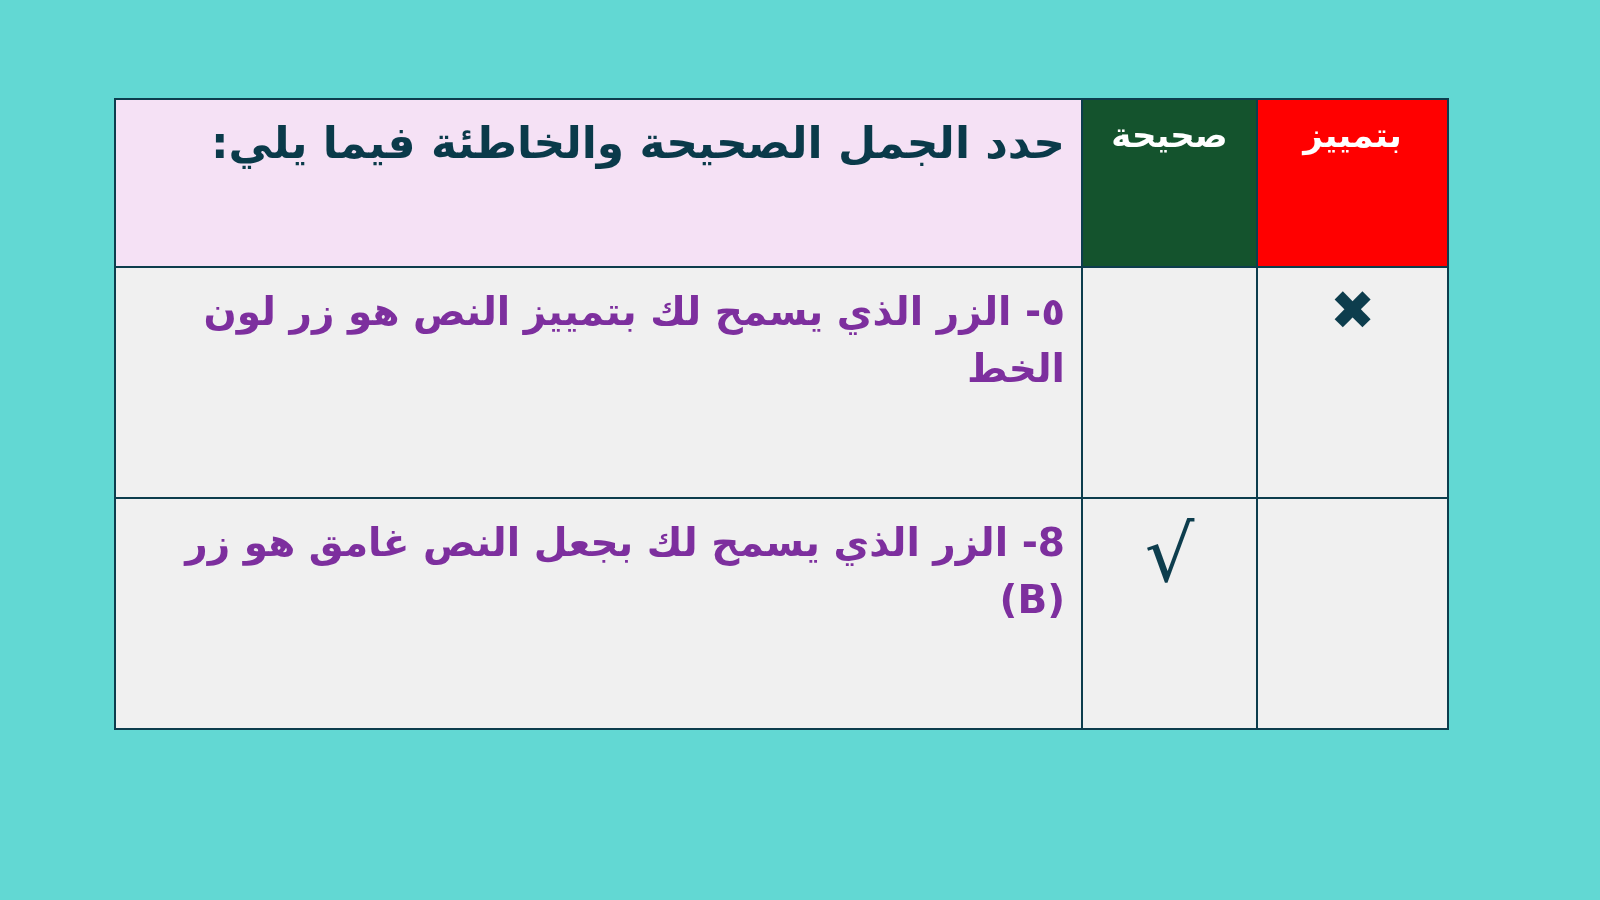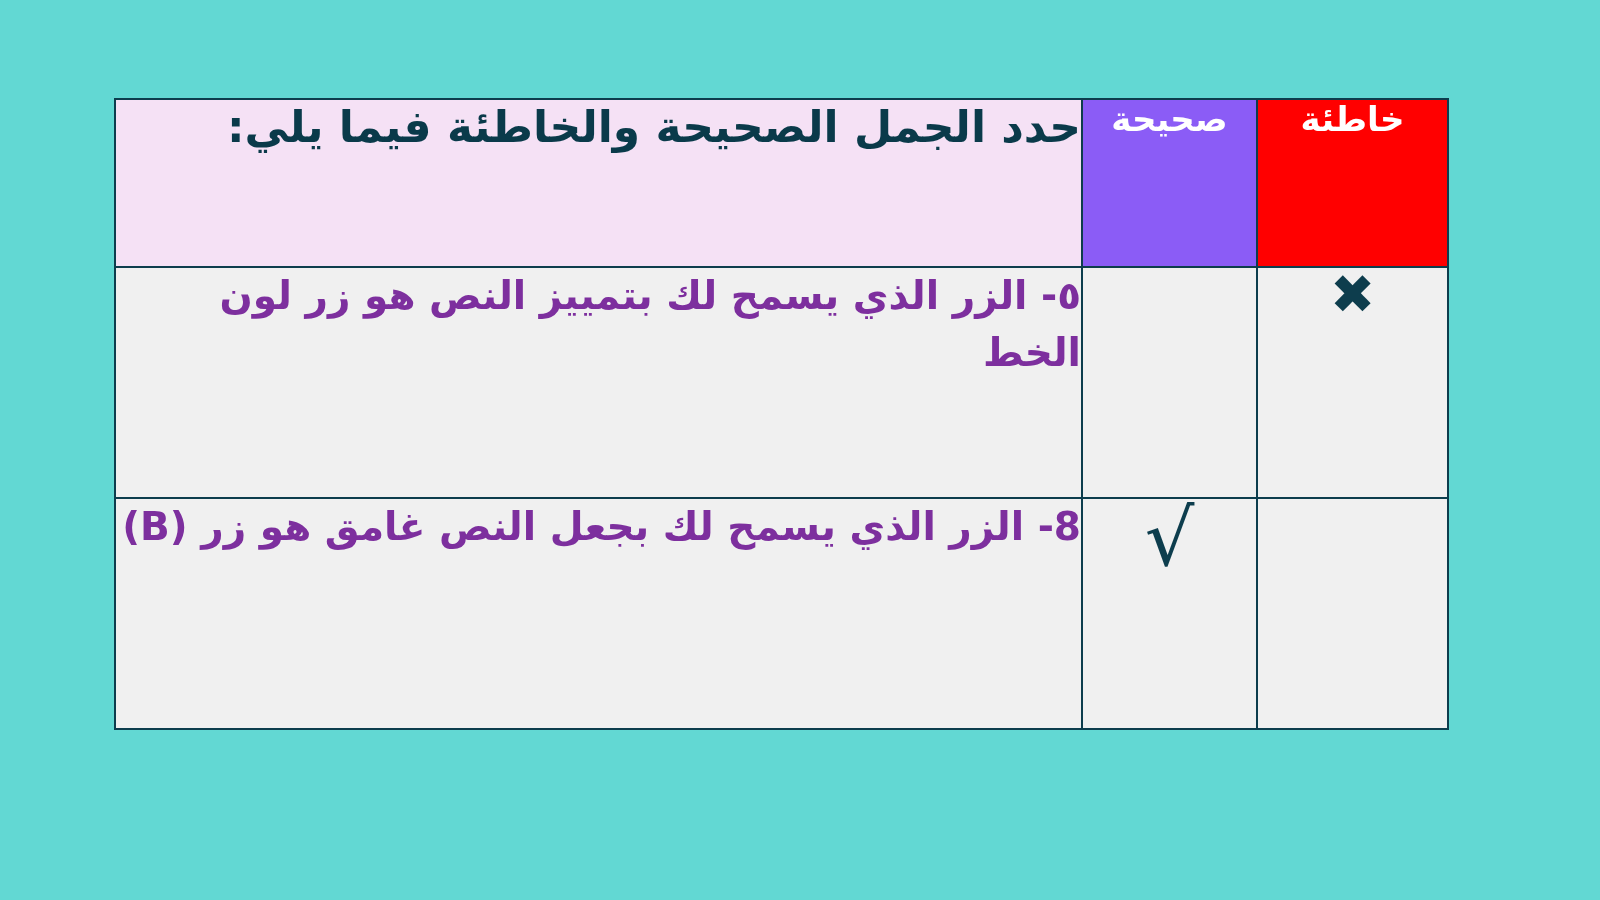--- a/index.html
+++ b/index.html
@@ -33,21 +33,21 @@
   table.quiz-table {
     width: 100%;
     height: 100%;
     border-collapse: collapse;
     table-layout: fixed;
     direction: rtl;
   }
 
   table.quiz-table td {
     border: 2px solid #0d3d4d;
-    padding: 0;
+    padding: 16px;
     vertical-align: top;
   }
 
   
   col.col-statement { width: 967px; }
   col.col-true      { width: 175px; }
   col.col-false     { width: 191px; }
 
   
   tr.header-row { height: 168px; }
@@ -59,21 +59,21 @@
   }
   .header-statement-text {
     color: #0a3a4a;
     font-size: 44px;
     font-weight: bold;
     line-height: 1.22;
     letter-spacing: 0.5px;
   }
 
   td.header-true {
-    background: #8b5cf6;
+    background: #14532d;
     text-align: center;
     padding: 4px 4px 0 4px;
   }
   td.header-false {
     background: #ff0000;
     text-align: center;
     padding: 4px 4px 0 4px;
   }
   .header-mini-text {
     color: #ffffff;
@@ -133,21 +133,21 @@
     <table class="quiz-table">
       <colgroup>
         <col class="col-false">
         <col class="col-true">
         <col class="col-statement">
       </colgroup>
       <tbody>
 
         <tr class="header-row">
           <td class="header-false">
-            <span class="header-mini-text">خاطئة</span>
+            <span class="header-mini-text">بتمييز</span>
           </td>
           <td class="header-true">
             <span class="header-mini-text">صحيحة</span>
           </td>
           <td class="header-statement">
             <span class="header-statement-text">حدد الجمل الصحيحة والخاطئة فيما يلي:</span>
           </td>
         </tr>
 
         <tr class="statement-row">

